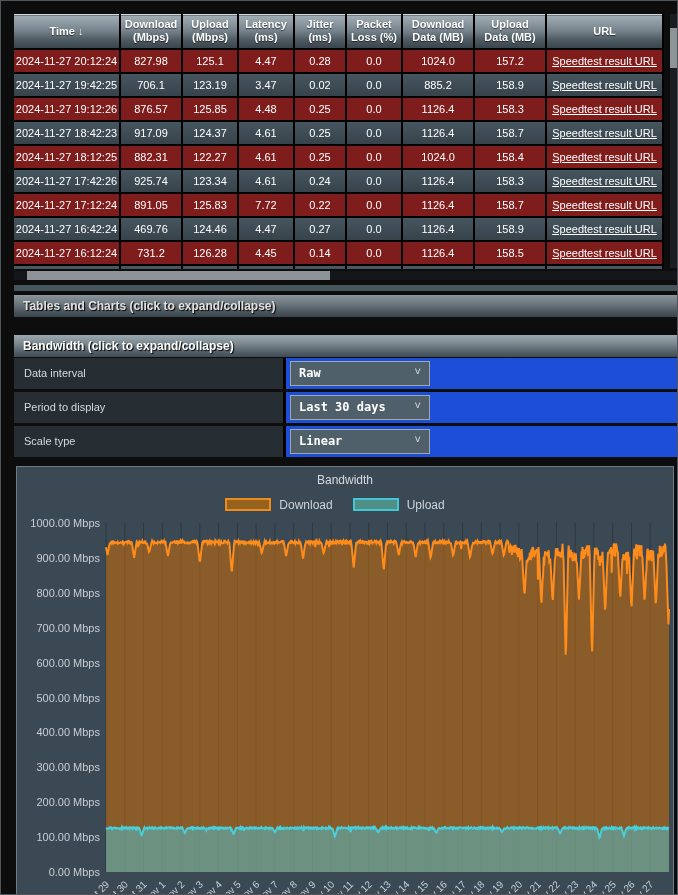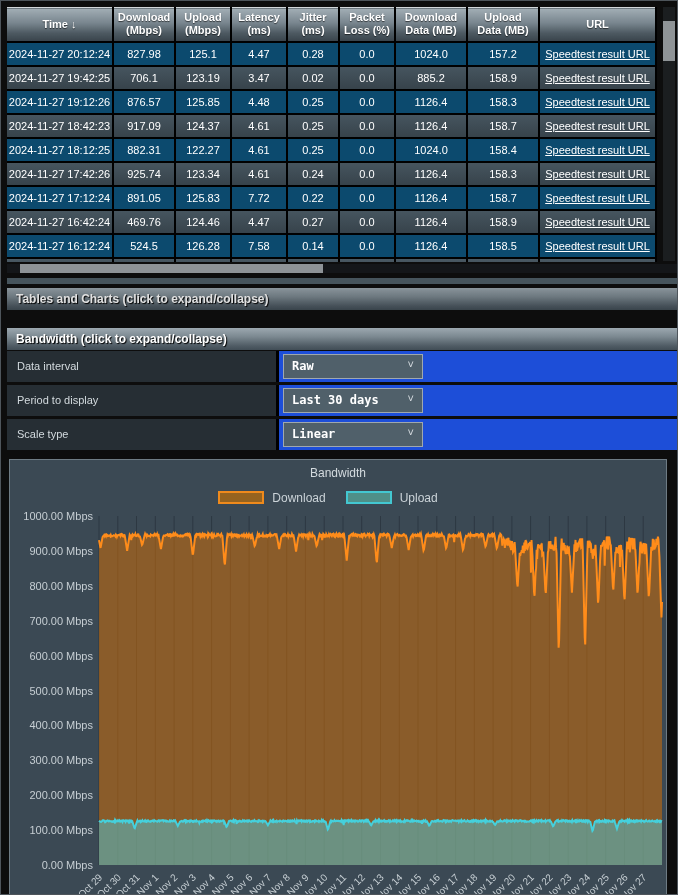--- a/index.html
+++ b/index.html
@@ -1,38 +1,38 @@
 <!DOCTYPE html>
 <html><head>
 <meta charset="utf-8">
 <style>
   * { box-sizing: border-box; margin: 0; padding: 0; }
   body { background: #0a0a0a; font-family: "Liberation Sans", sans-serif; }
   .page {
     position: relative; width: 678px; height: 895px; overflow: hidden;
-    background: #0d0d0d; border: 1px solid #4e555b; padding: 6px;
+    background: #0d0d0d; border: 1px solid #4e555b; padding: 13px;
   }
   
   .table-zone { display: flex; }
   table.results {
     border-collapse: collapse; table-layout: fixed; width: 649px;
     font-size: 11px; color: #ffffff;
   }
   table.results th {
     height: 34px; font-size: 11px; font-weight: bold; text-align: center;
     color: #fff; text-shadow: 0 1px 1px rgba(0,0,0,.6);
     background: linear-gradient(180deg, #a2aeb5 0%, #77848d 45%, #4d5961 75%, #38434b 100%);
     border-top: 1px solid #d2d7da; border-right: 2px solid #000; border-bottom: 2px solid #000;
     line-height: 13px;
   }
   table.results td {
     height: 24px; text-align: center; border-right: 2px solid #000; border-bottom: 2px solid #000;
     overflow: hidden; white-space: nowrap;
   }
-  tr.odd td { background: #0c4a6e; }
+  tr.odd td { background: #7f1d1d; }
   tr.even td { background: linear-gradient(180deg, #46555f 0%, #37434b 100%); }
   tr.sliver td { height: 4px; background: linear-gradient(180deg, #4a5963 0%, #46555f 100%); border-bottom: none; }
   td a { color: #ffffff; text-decoration: underline; font-size: 11px; }
   
   .vgutter { width: 21px; position: relative; }
   .vtrack { position: absolute; left: 6px; top: 0; width: 12px; height: 254px; background: #1b1e20; }
   .vthumb { position: absolute; left: 0; top: 14px; width: 12px; height: 40px; background: #8f9497; }
   
   .hscroll { position: relative; margin-top: 2px; width: 670px; height: 9px; background: #141619; }
   .hthumb { position: absolute; left: 13px; top: 0; width: 303px; height: 9px; background: #8e9397; }
@@ -192,23 +192,23 @@
             <td>124.46</td>
             <td>4.47</td>
             <td>0.27</td>
             <td>0.0</td>
             <td>1126.4</td>
             <td>158.9</td>
             <td><a href="#">Speedtest result URL</a></td>
           </tr>
           <tr class="odd">
             <td>2024-11-27 16:12:24</td>
-            <td>524.5</td>
+            <td>731.2</td>
             <td>126.28</td>
-            <td>7.58</td>
+            <td>4.45</td>
             <td>0.14</td>
             <td>0.0</td>
             <td>1126.4</td>
             <td>158.5</td>
             <td><a href="#">Speedtest result URL</a></td>
           </tr>
           <tr class="sliver">
             <td></td>
             <td></td>
             <td></td>

